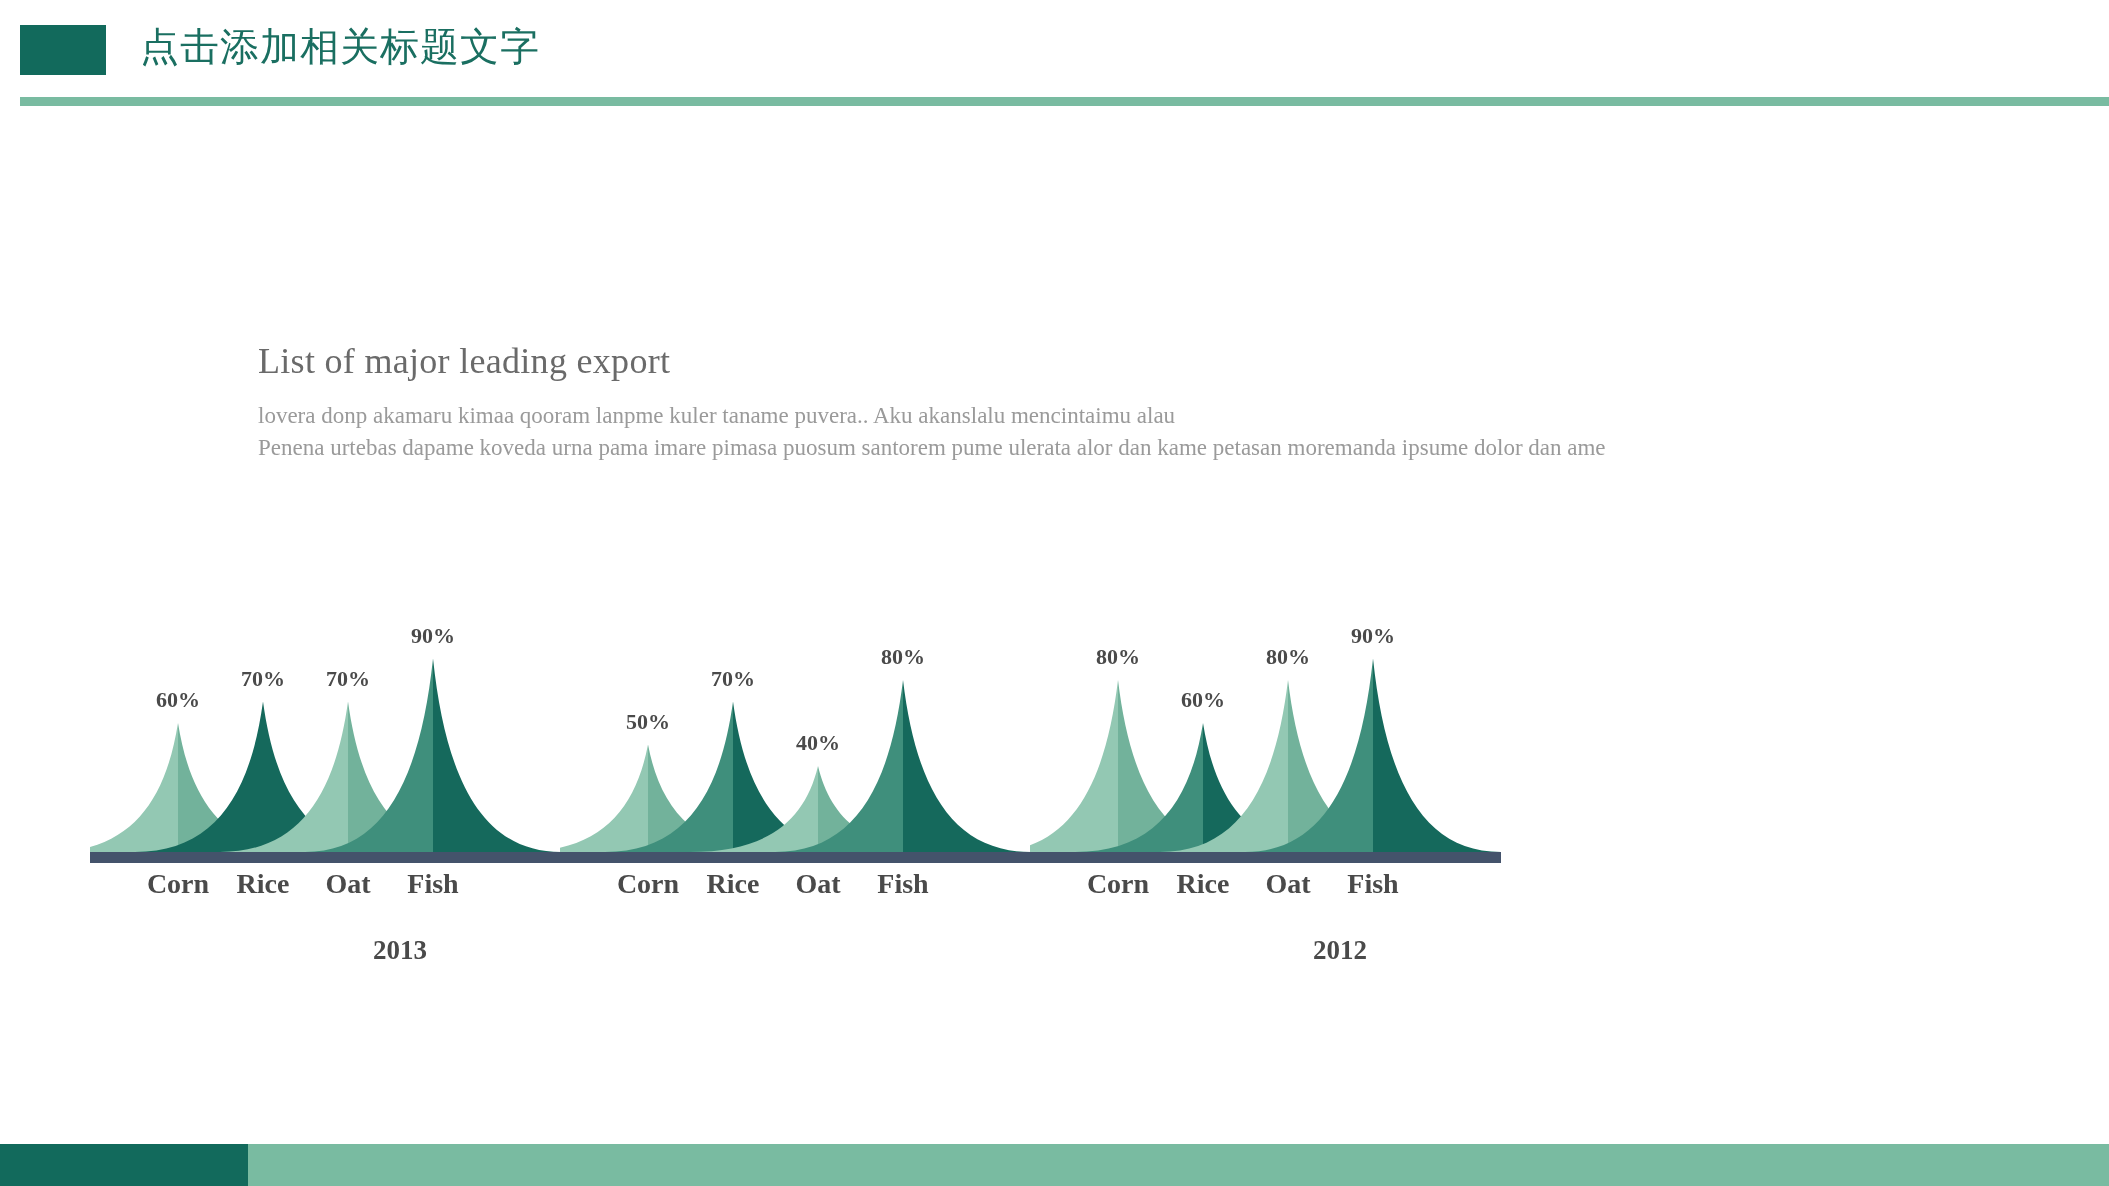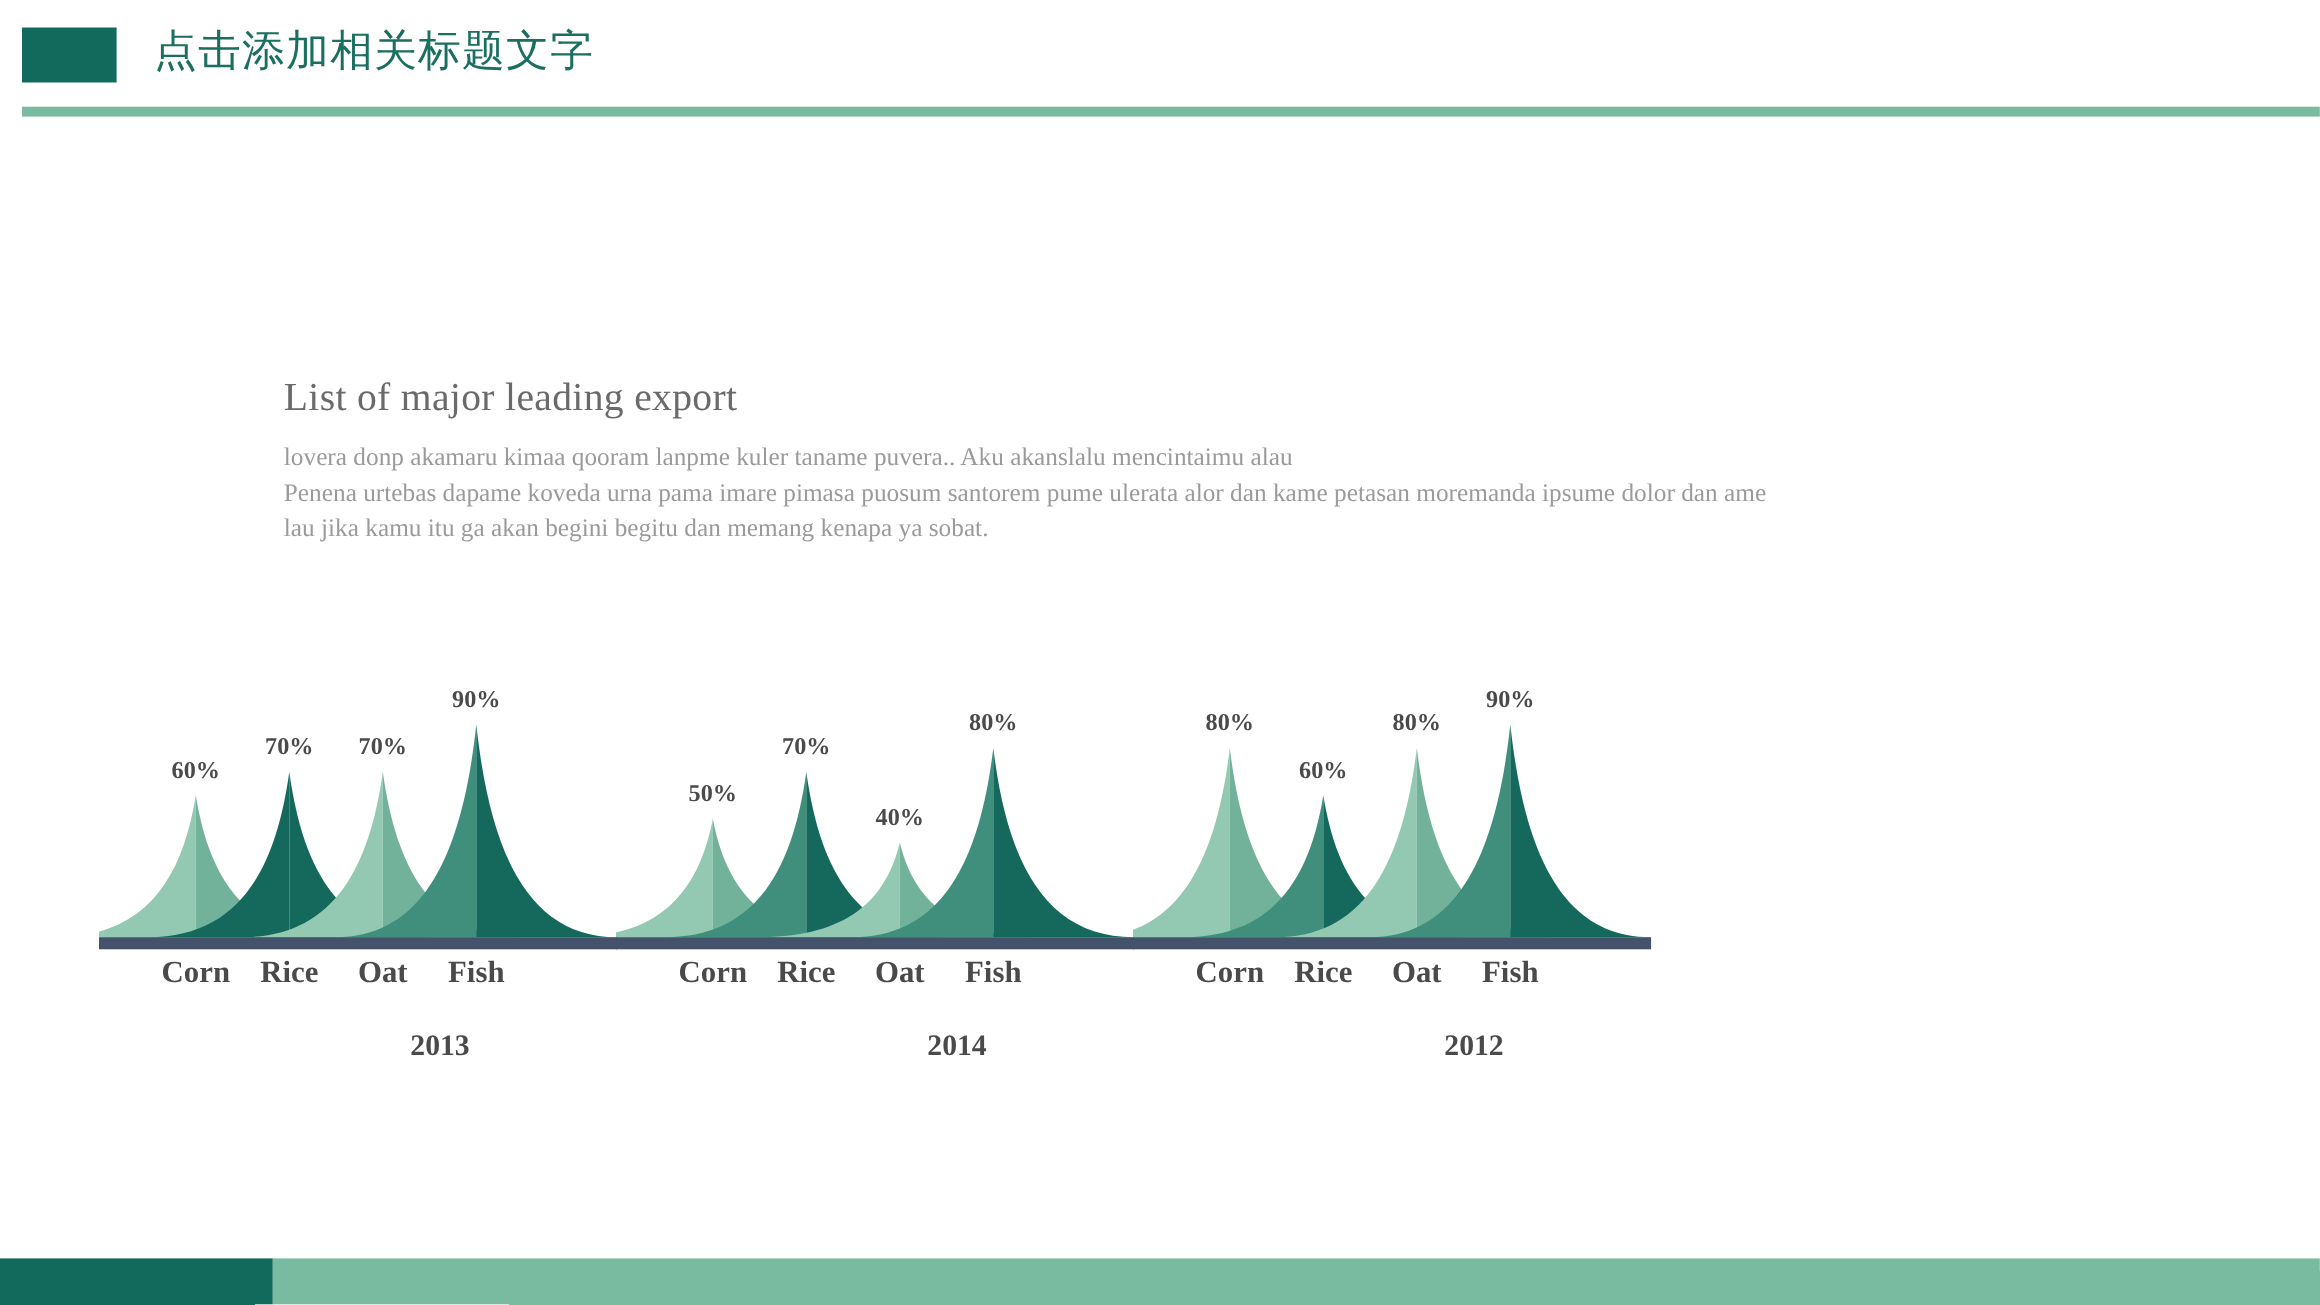--- a/index.html
+++ b/index.html
@@ -134,21 +134,20 @@
 
 <div id="header-block"></div>
 <div id="header-title">点击添加相关标题文字</div>
 <div id="header-rule"></div>
 
 <div id="intro">
   <h2 id="intro-title">List of major leading export</h2>
   <div id="intro-body">
     <p>lovera donp akamaru kimaa qooram lanpme kuler taname puvera.. Aku akanslalu mencintaimu alau</p>
     <p>Penena urtebas dapame koveda urna pama imare pimasa puosum santorem pume ulerata alor dan kame petasan moremanda ipsume dolor dan ame</p>
-    <p>lau jika kamu itu ga akan begini begitu dan memang  kenapa ya sobat.</p>
   </div>
 </div>
 
 <div id="charts">
   <div class="chart-group" style="left:90px;">
     <svg class="chart-svg" width="620" height="340" viewBox="0 0 620 340">
         <g>
           <path d="M 88 143 C 75.2 222.98000000000002, 39.36 272, -40 272 L 88 272 Z" fill="#93c8b3"></path>
           <path d="M 88 143 C 100.8 222.98000000000002, 136.64 272, 216 272 L 88 272 Z" fill="#72b29b"></path>
           <path d="M 173 121.5 C 160.2 214.81, 124.36 272, 45 272 L 173 272 Z" fill="#15695c"></path>
@@ -185,21 +184,20 @@
         <rect x="-40" y="272" width="511" height="11" fill="#44536b"></rect>
         <text x="88" y="148.5" text-anchor="middle" class="pct-label">50%</text>
         <text x="173" y="105.5" text-anchor="middle" class="pct-label">70%</text>
         <text x="258" y="170" text-anchor="middle" class="pct-label">40%</text>
         <text x="343" y="84" text-anchor="middle" class="pct-label">80%</text>
         <text x="88" y="313" text-anchor="middle" class="cat-label">Corn</text>
         <text x="173" y="313" text-anchor="middle" class="cat-label">Rice</text>
         <text x="258" y="313" text-anchor="middle" class="cat-label">Oat</text>
         <text x="343" y="313" text-anchor="middle" class="cat-label">Fish</text>
       </svg>
-    <div class="chart-year">2014</div>
   </div>
   <div class="chart-group" style="left:1030px;">
     <svg class="chart-svg" width="620" height="340" viewBox="0 0 620 340">
         <g>
           <path d="M 88 100 C 75.2 206.64, 39.36 272, -40 272 L 88 272 Z" fill="#93c8b3"></path>
           <path d="M 88 100 C 100.8 206.64, 136.64 272, 216 272 L 88 272 Z" fill="#72b29b"></path>
           <path d="M 173 143 C 160.2 222.98000000000002, 124.36 272, 45 272 L 173 272 Z" fill="#3f8f7c"></path>
           <path d="M 173 143 C 185.8 222.98000000000002, 221.64 272, 301 272 L 173 272 Z" fill="#15695c"></path>
           <path d="M 258 100 C 245.2 206.64, 209.36 272, 130 272 L 258 272 Z" fill="#93c8b3"></path>
           <path d="M 258 100 C 270.8 206.64, 306.64 272, 386 272 L 258 272 Z" fill="#72b29b"></path>

